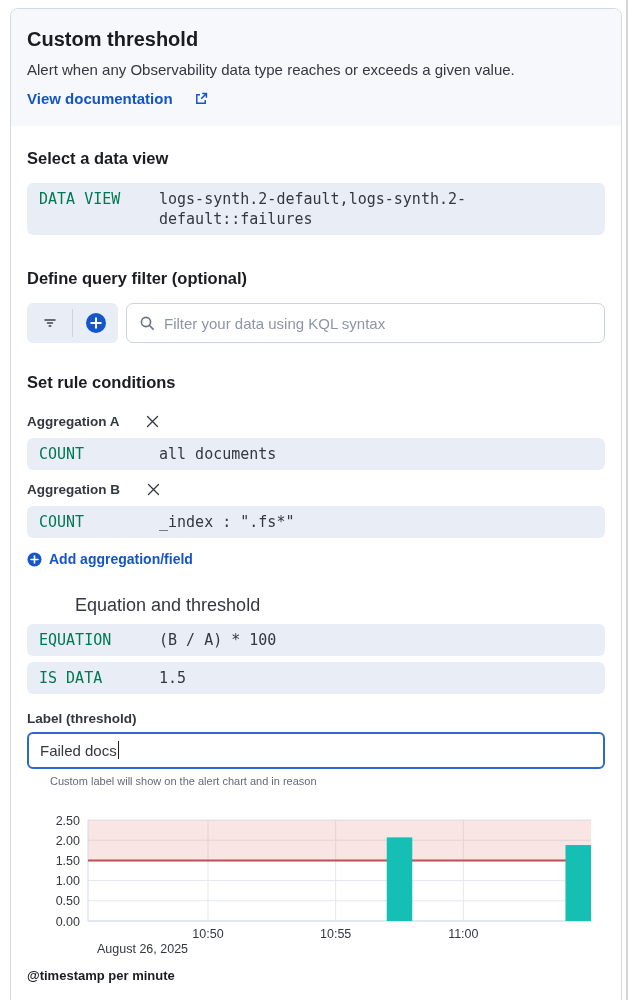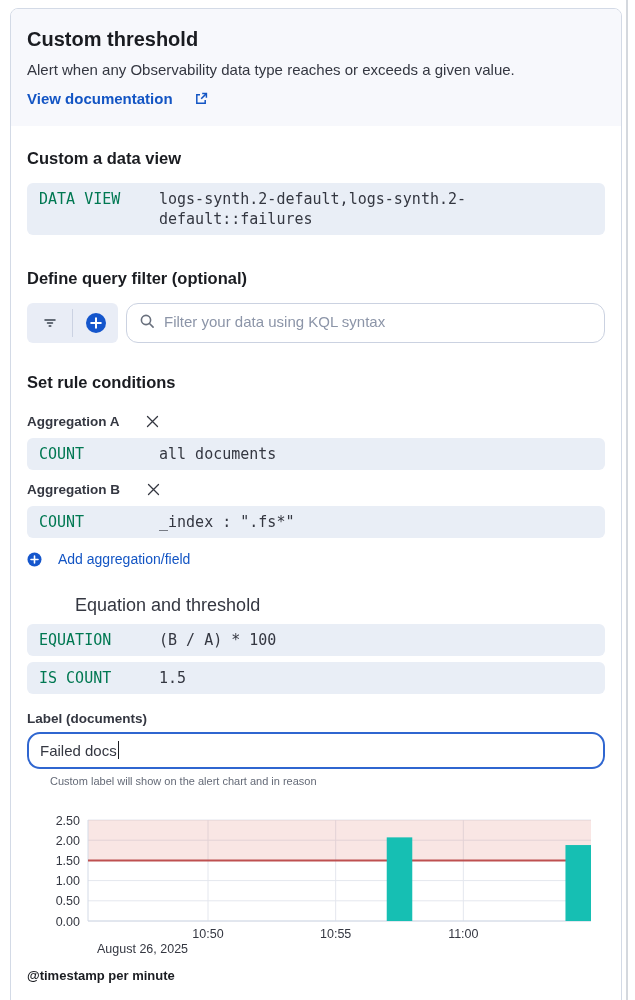--- a/index.html
+++ b/index.html
@@ -26,37 +26,37 @@
   .expr{display:flex; align-items:flex-start; background:var(--expr-bg);
     border-radius:6px; padding:6px 12px; font-family:"DejaVu Sans Mono", monospace;
     font-size:15px; line-height:20px; cursor:pointer;}
   .expr-desc{flex:0 0 110px; color:var(--keyword); white-space:pre;}
   .expr-value{margin-left:10px; color:var(--text); max-width:312px; overflow-wrap:break-word;}
   .expr-dataview{margin-top:14px;}
   .filter-row{display:flex; align-items:center; gap:8px; margin-top:14px;}
   .btn-group{display:flex; background:#E9EDF6; border-radius:6px; height:40px; overflow:hidden;}
   .btn-group .grp-btn{width:45px; display:flex; align-items:center; justify-content:center; cursor:pointer;}
   .btn-group .divider{width:1px; background:#CBD2E2; margin:6px 0;}
-  .search-box{flex:1; height:40px; background:#fff; border:1px solid #CBD2E1; border-radius:12px;
-    display:flex; align-items:flex-end; padding:12px 12px; gap:8px;}
+  .search-box{flex:1; height:40px; background:#fff; border:1px solid #CBD2E1; border-radius:7px;
+    display:flex; align-items:center; padding:0 12px; gap:8px;}
   .search-box input{flex:1; border:none; outline:none; font-size:15px; color:var(--text);
     font-family:"Liberation Sans", sans-serif; background:transparent;}
   .search-box input::placeholder{color:#8C95A8;}
   .agg-row{display:flex; align-items:center; gap:24px; margin-top:19px;}
   .agg-row.second{margin-top:10px;}
   .agg-label{font-size:13.5px; font-weight:bold; color:var(--text);}
   .x-btn{display:flex; align-items:center; justify-content:center; width:18px; height:18px; cursor:pointer;}
   .expr-agg{margin-top:8px;}
-  .add-link{display:inline-flex; align-items:center; gap:16px; margin-top:13px;
-    font-size:14px; font-weight:normal; color:var(--primary); cursor:pointer;}
+  .add-link{display:inline-flex; align-items:center; gap:7px; margin-top:13px;
+    font-size:14px; font-weight:bold; color:var(--primary); cursor:pointer;}
   .eq-label{font-size:18px; font-weight:normal; margin-top:24px; color:var(--text);padding-left:48px;}
   .expr-eq{margin-top:8px;}
   .expr-th{margin-top:6px;}
   .form-label{font-size:13.5px; font-weight:bold; margin-top:17px; color:var(--text);}
-  .text-input{margin-top:6px; height:37px; border:2px solid var(--focus); border-radius:13px;
+  .text-input{margin-top:6px; height:37px; border:2px solid var(--focus); border-radius:6px;
     background:#fff; display:flex; align-items:center; padding:0 11px; font-size:15px; cursor:text;}
   .caret{display:inline-block; width:1.5px; height:18px; background:#1A1C21; margin-left:1px;}
   .help-text{font-size:11px; color:var(--subtle); margin-top:6px;margin-left:23px;}
   .chart-wrap{margin-top:26px;}
   .axis-title{text-align:left; font-size:13px; font-weight:bold; color:#1A1C21; margin-top:1px;}
   .expr-forlast{margin-top:17px;}
   svg text{font-family:"Liberation Sans", sans-serif;}
 </style>
 </head>
 <body>
@@ -71,21 +71,21 @@
       <svg width="14" height="14" viewBox="0 0 14 14">
         <path d="M6 2.8H2.8v8.4h8.4V8" fill="none" stroke="#1355C4" stroke-width="1.5"></path>
         <path d="M8.2 1.6h4.2v4.2" fill="none" stroke="#1355C4" stroke-width="1.5"></path>
         <path d="M12.1 1.9L7.2 6.8" fill="none" stroke="#1355C4" stroke-width="1.5"></path>
       </svg>
     </span>
   </div>
 
   <div class="body">
 
-    <h2 class="h2-dataview">Custom a data view</h2>
+    <h2 class="h2-dataview">Select a data view</h2>
     <div class="expr expr-dataview">
       <span class="expr-desc">DATA VIEW</span>
       <span class="expr-value">logs-synth.2-default,logs-synth.2-default::failures</span>
     </div>
 
     <h2 class="h2-filter">Define query filter (optional)</h2>
     <div class="filter-row">
       <div class="btn-group">
         <span class="grp-btn">
           <svg width="16" height="16" viewBox="0 0 16 16">
@@ -144,25 +144,25 @@
       </svg>
       <span>Add aggregation/field</span>
     </span>
 
     <div class="eq-label">Equation and threshold</div>
     <div class="expr expr-eq">
       <span class="expr-desc">EQUATION</span>
       <span class="expr-value">(B / A) * 100</span>
     </div>
     <div class="expr expr-th">
-      <span class="expr-desc">IS COUNT</span>
+      <span class="expr-desc">IS DATA</span>
       <span class="expr-value">1.5</span>
     </div>
 
-    <div class="form-label">Label (documents)</div>
+    <div class="form-label">Label (threshold)</div>
     <div class="text-input">
       <span>Failed docs</span>
       <span class="caret"></span>
     </div>
     <div class="help-text">Custom label will show on the alert chart and in reason</div>
 
     <div class="chart-wrap">
       <svg id="alert-chart" width="580" height="150">
           <line x1="61" y1="108" x2="564" y2="108" stroke="#E4E7EE" stroke-width="1"></line>
           <line x1="61" y1="87.80000000000001" x2="564" y2="87.80000000000001" stroke="#E4E7EE" stroke-width="1"></line>

